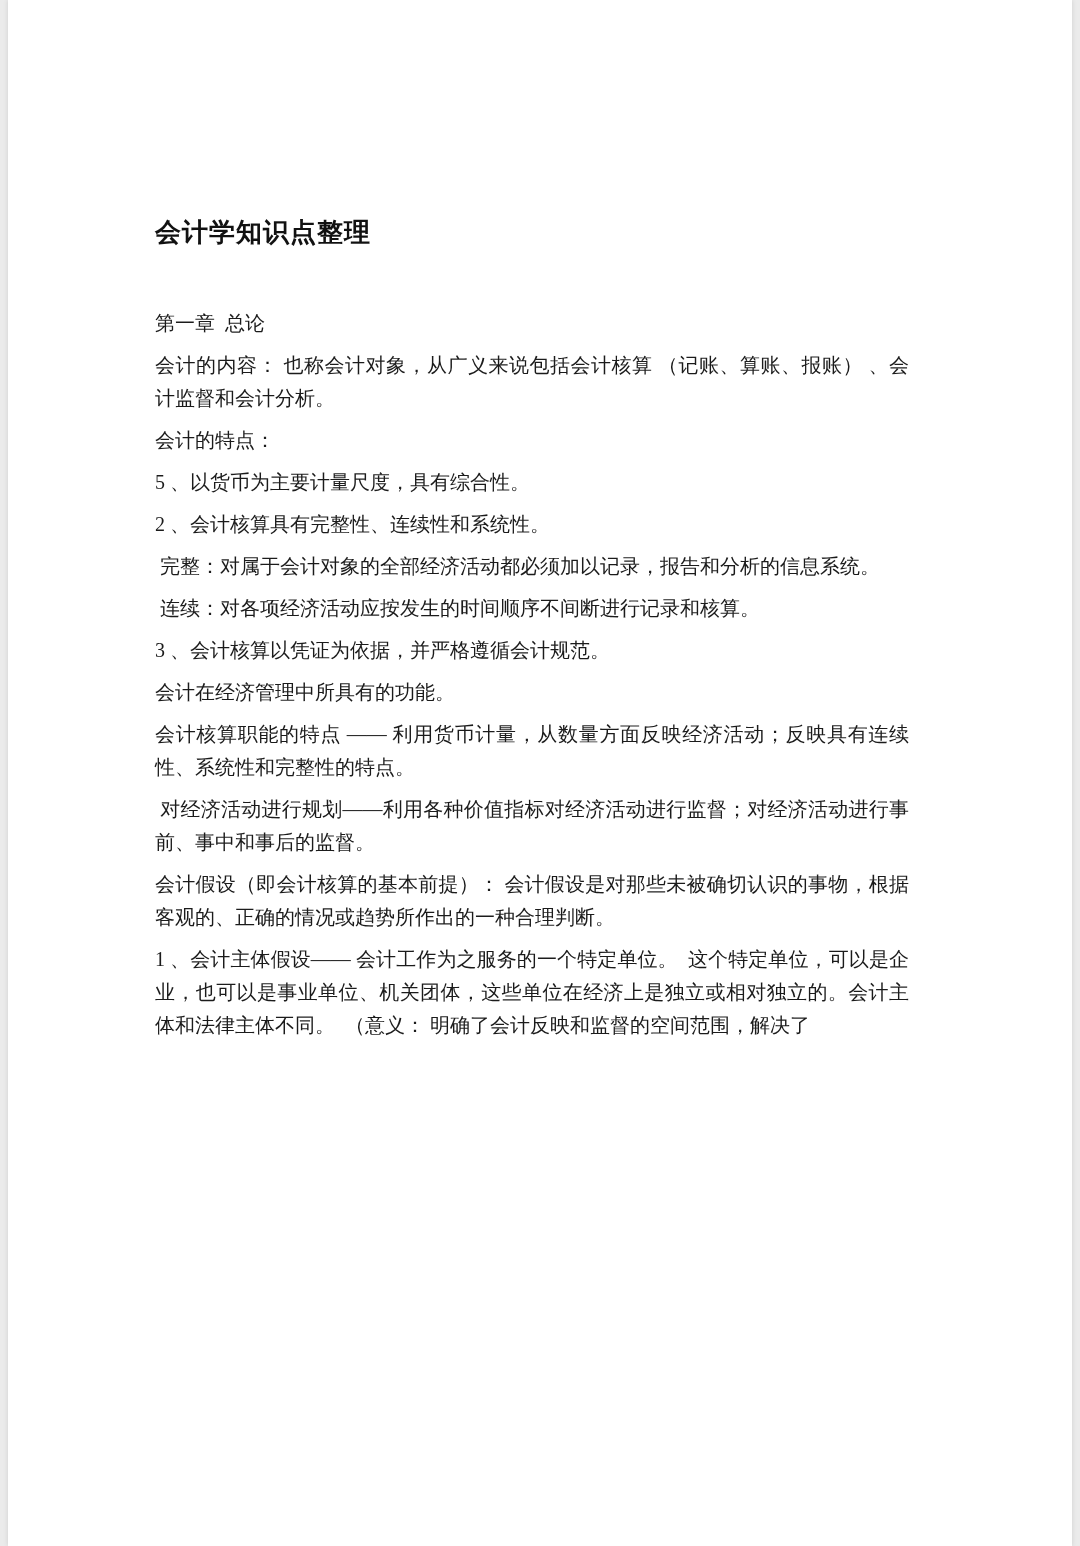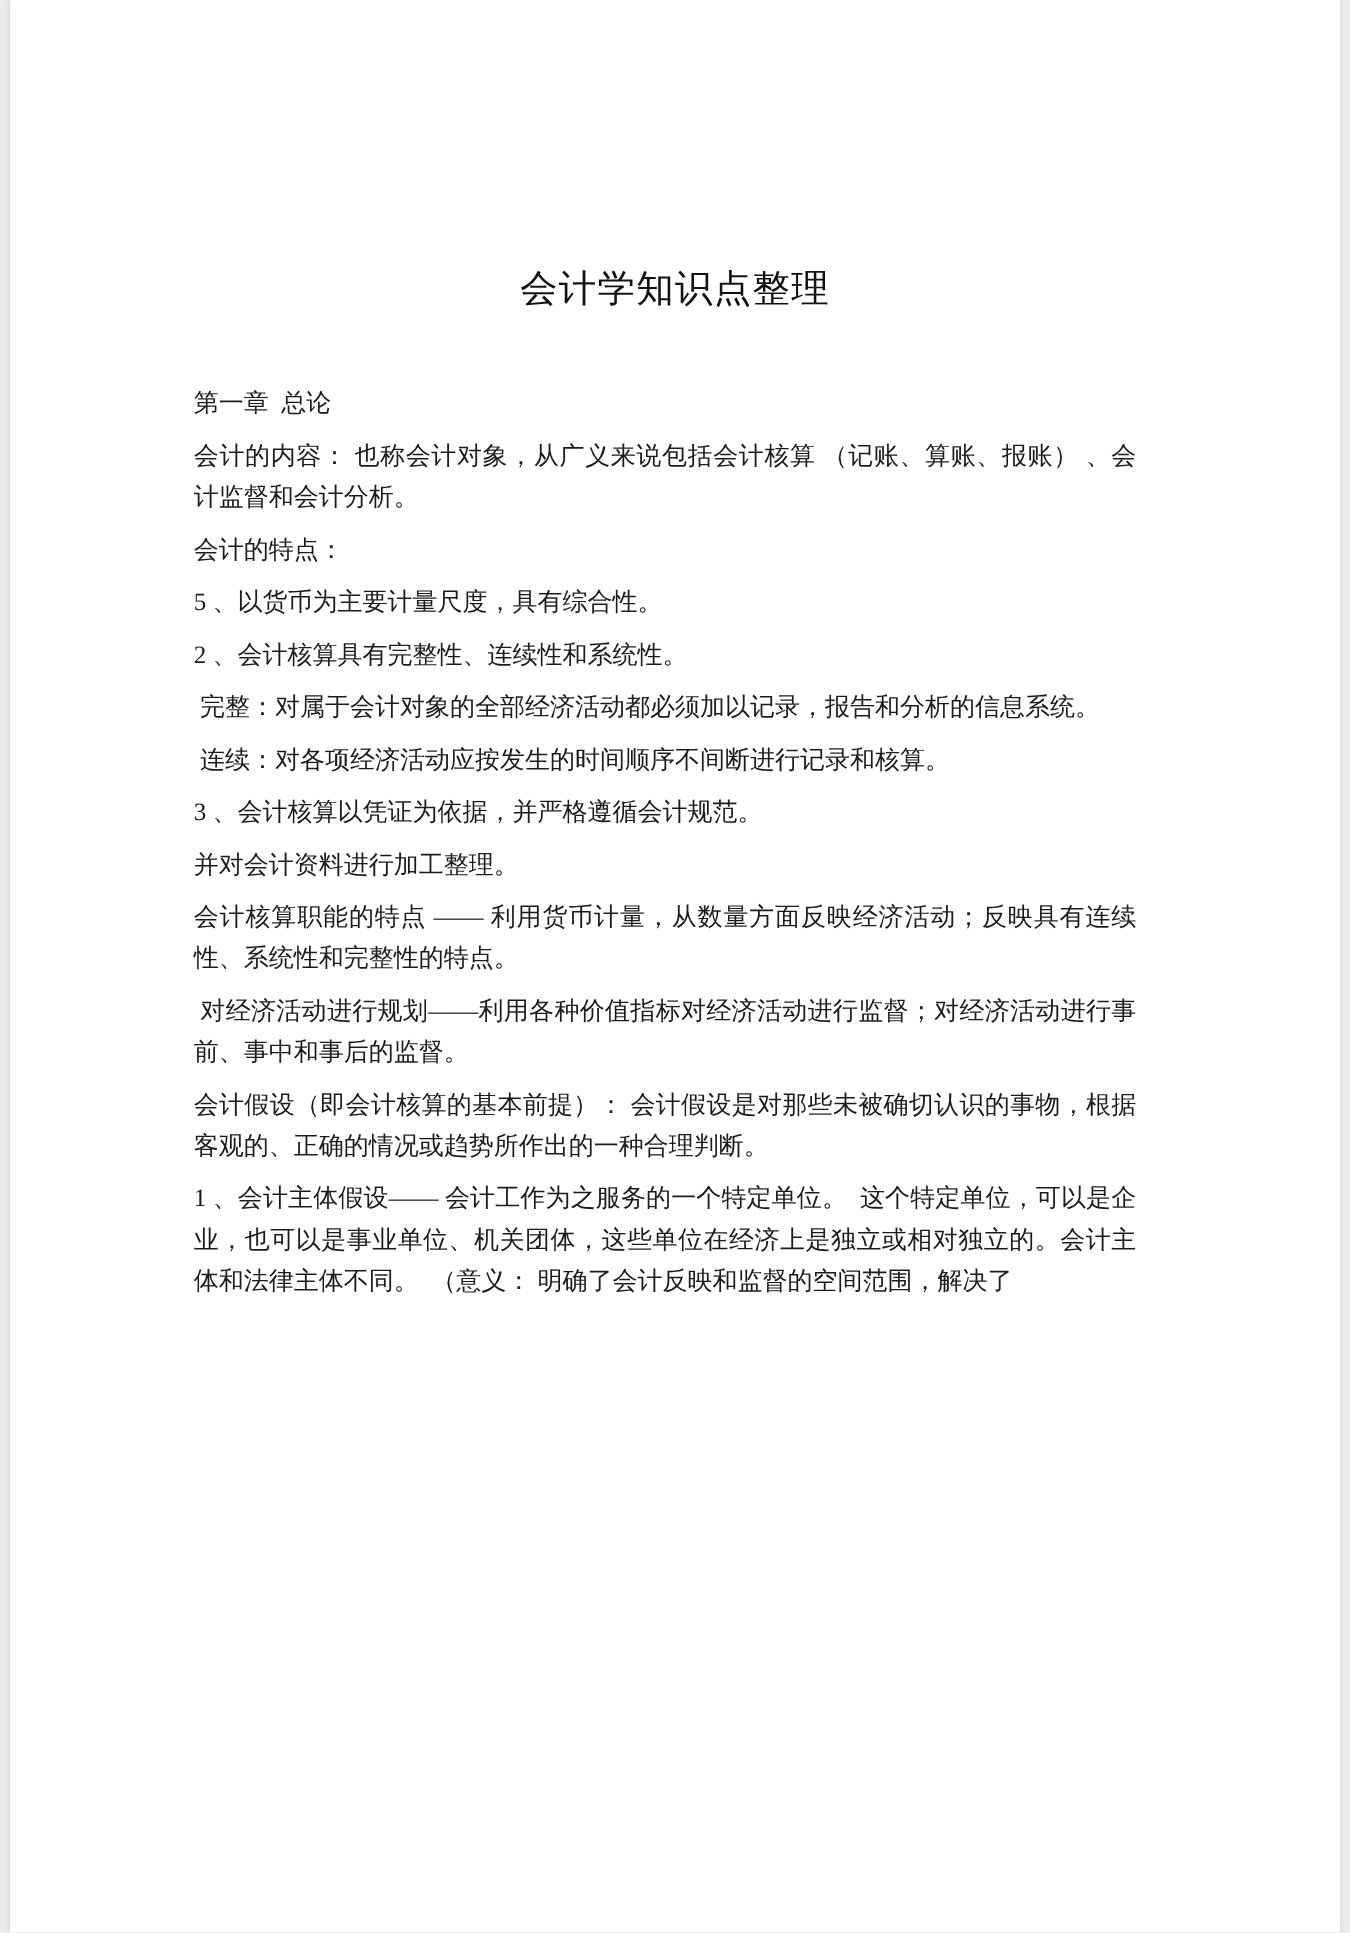--- a/index.html
+++ b/index.html
@@ -16,24 +16,24 @@
     width: 1064px;
     height: 1546px;
     margin: 0 auto;
     background: #ffffff;
     box-shadow: 0 0 5px rgba(0,0,0,0.12);
     padding: 215px 147px 0 147px;
     color: #1b1b1b;
   }
   .doc-title {
     font-family: "Liberation Sans", "DejaVu Sans", sans-serif;
-    font-size: 30px;
-    font-weight: normal;
+    font-size: 26px;
+    font-weight: bold;
     line-height: 34px;
-    text-align: center;
+    text-align: left;
     letter-spacing: 1px;
     color: #111111;
     margin: 0 0 58px 0;
   }
   .para {
     font-size: 20px;
     line-height: 33px;
     margin: 0 16px 9px 0;
     text-align: justify;
     white-space: pre-wrap;
@@ -47,18 +47,18 @@
   <h1 class="doc-title">会计学知识点整理</h1>
 
   <p class="para">第一章  总论</p>
   <p class="para">会计的内容： 也称会计对象，从广义来说包括会计核算 （记账、算账、报账） 、会计监督和会计分析。</p>
   <p class="para">会计的特点：</p>
   <p class="para">5 、以货币为主要计量尺度，具有综合性。</p>
   <p class="para">2 、会计核算具有完整性、连续性和系统性。</p>
   <p class="para"> 完整：对属于会计对象的全部经济活动都必须加以记录，报告和分析的信息系统。</p>
   <p class="para"> 连续：对各项经济活动应按发生的时间顺序不间断进行记录和核算。</p>
   <p class="para">3 、会计核算以凭证为依据，并严格遵循会计规范。</p>
-  <p class="para">并对会计资料进行加工整理。</p>
+  <p class="para">会计在经济管理中所具有的功能。</p>
   <p class="para">会计核算职能的特点 —— 利用货币计量，从数量方面反映经济活动；反映具有连续性、系统性和完整性的特点。</p>
   <p class="para"> 对经济活动进行规划——利用各种价值指标对经济活动进行监督；对经济活动进行事前、事中和事后的监督。</p>
   <p class="para">会计假设（即会计核算的基本前提）： 会计假设是对那些未被确切认识的事物，根据客观的、正确的情况或趋势所作出的一种合理判断。</p>
   <p class="para">1 、会计主体假设—— 会计工作为之服务的一个特定单位。  这个特定单位，可以是企业，也可以是事业单位、机关团体，这些单位在经济上是独立或相对独立的。会计主体和法律主体不同。  （意义： 明确了会计反映和监督的空间范围，解决了</p>
 </div>
 
 </body></html>

